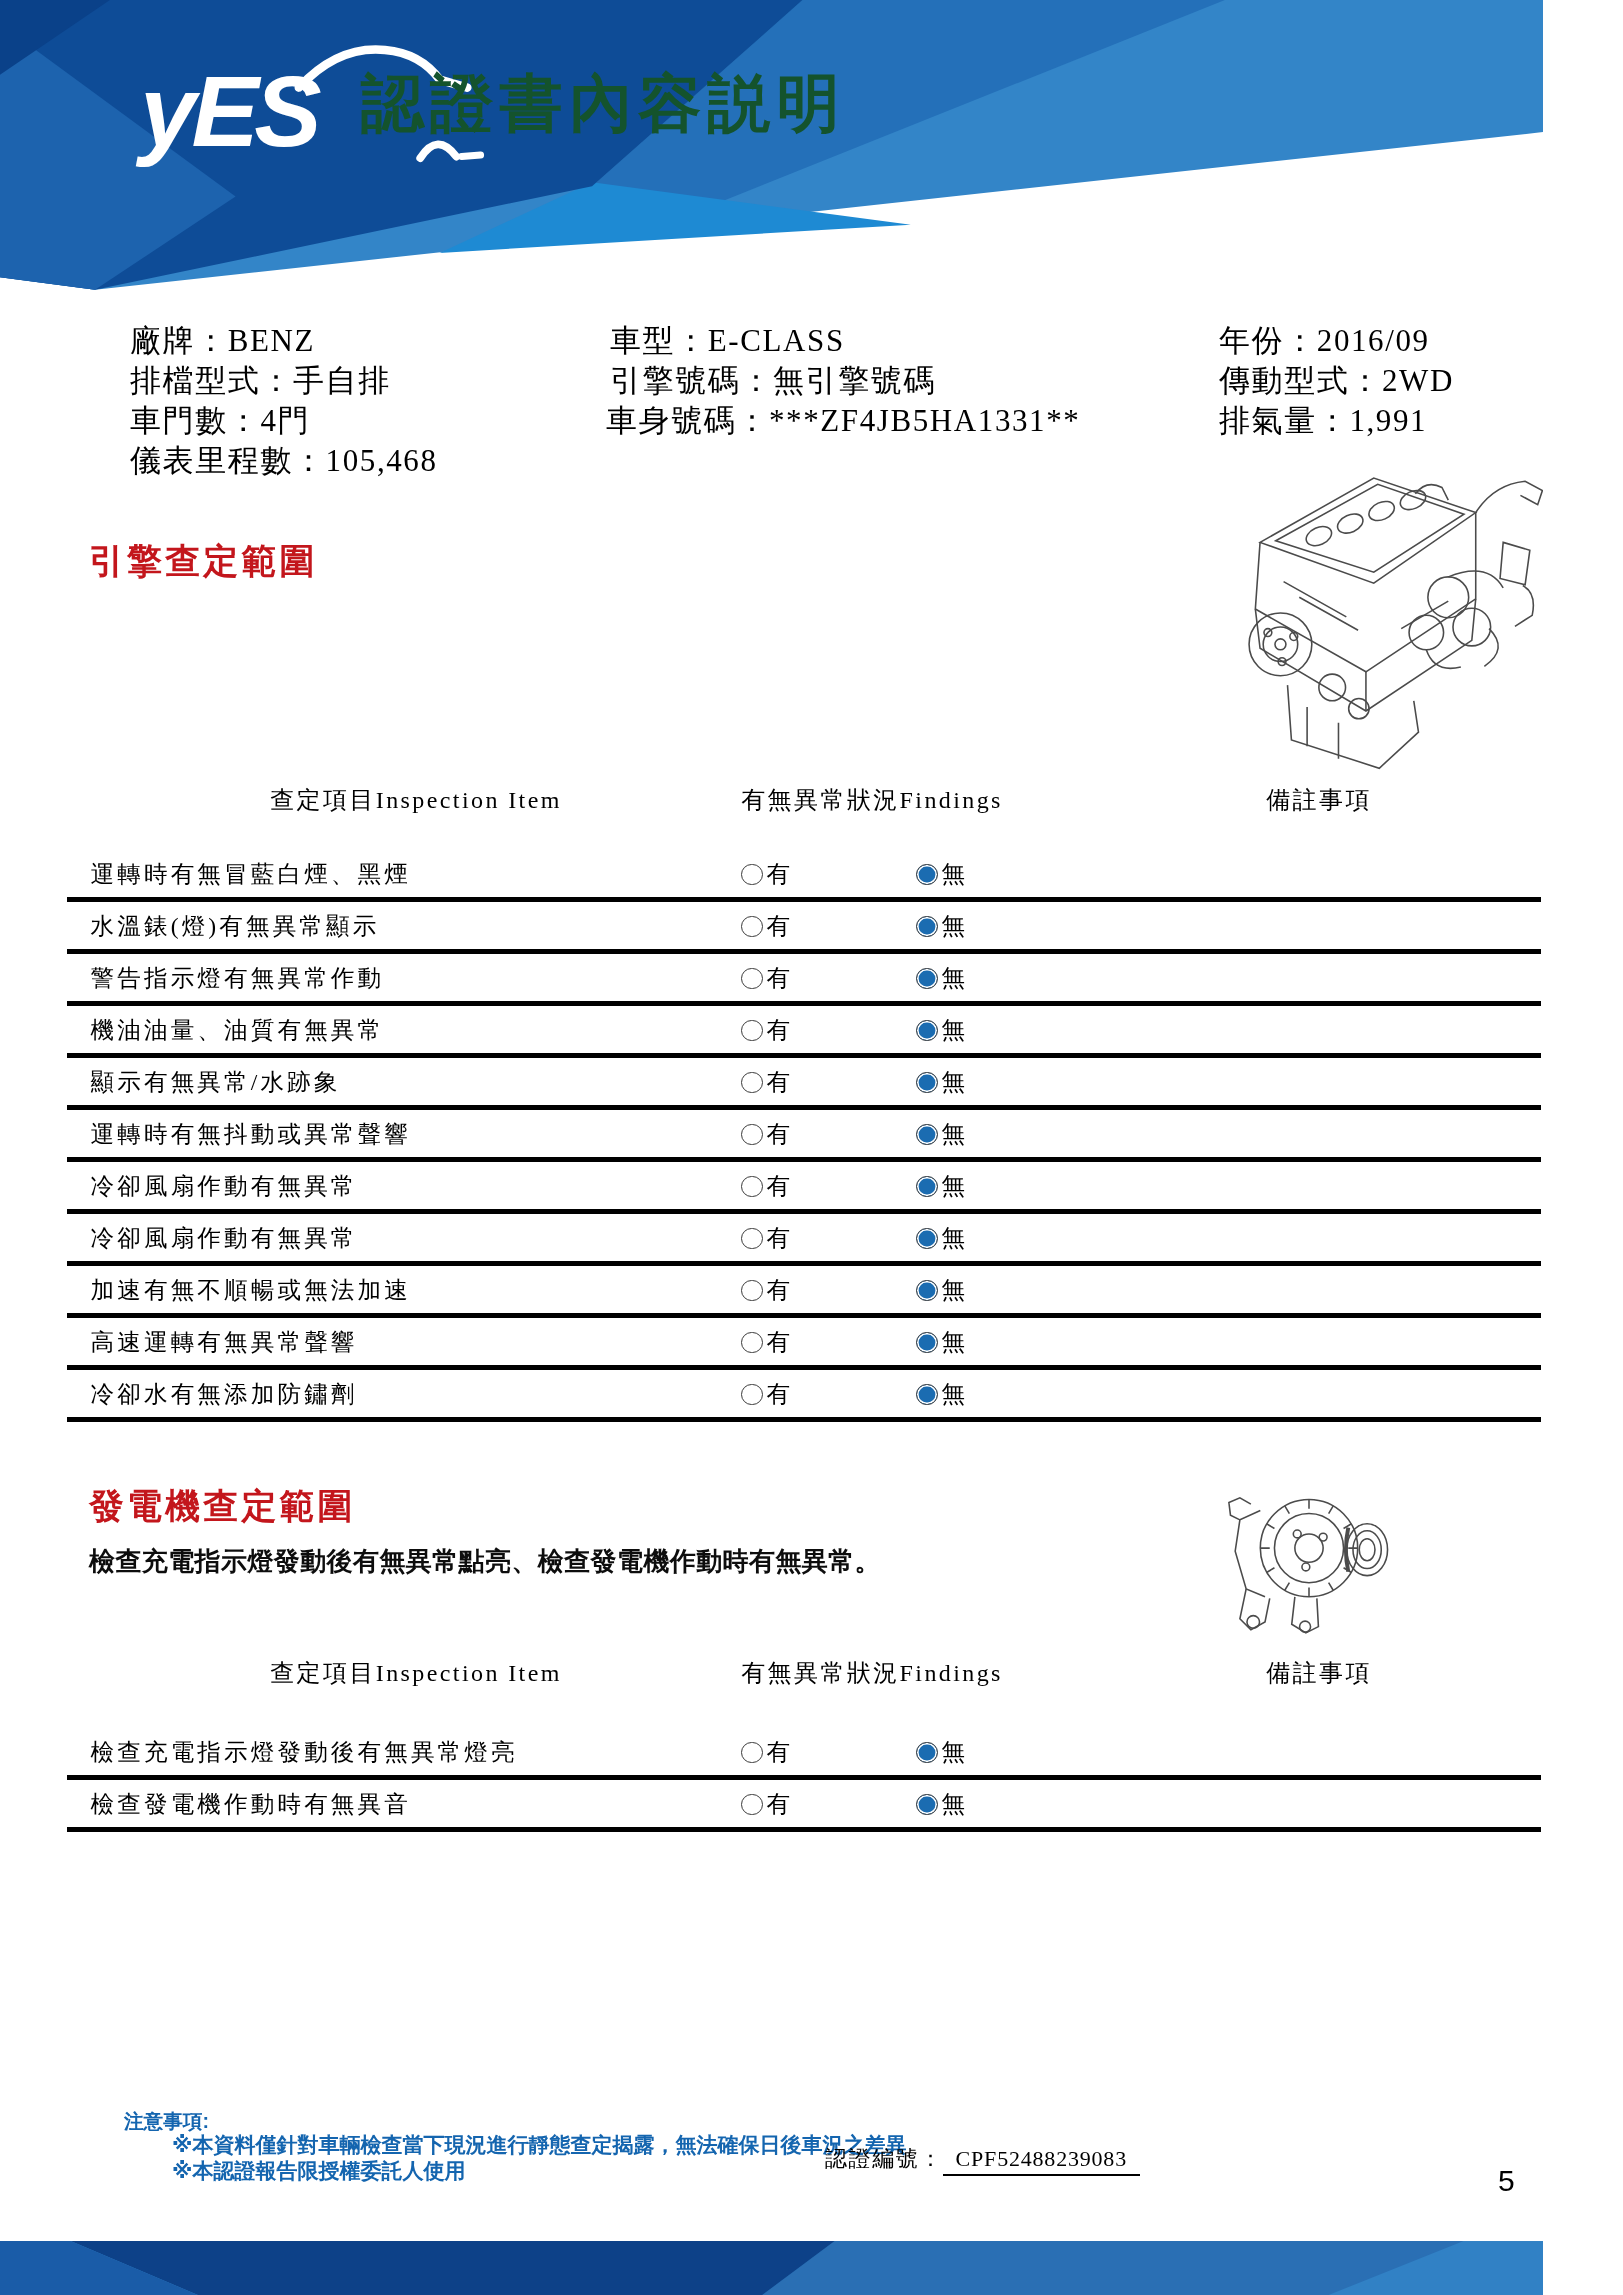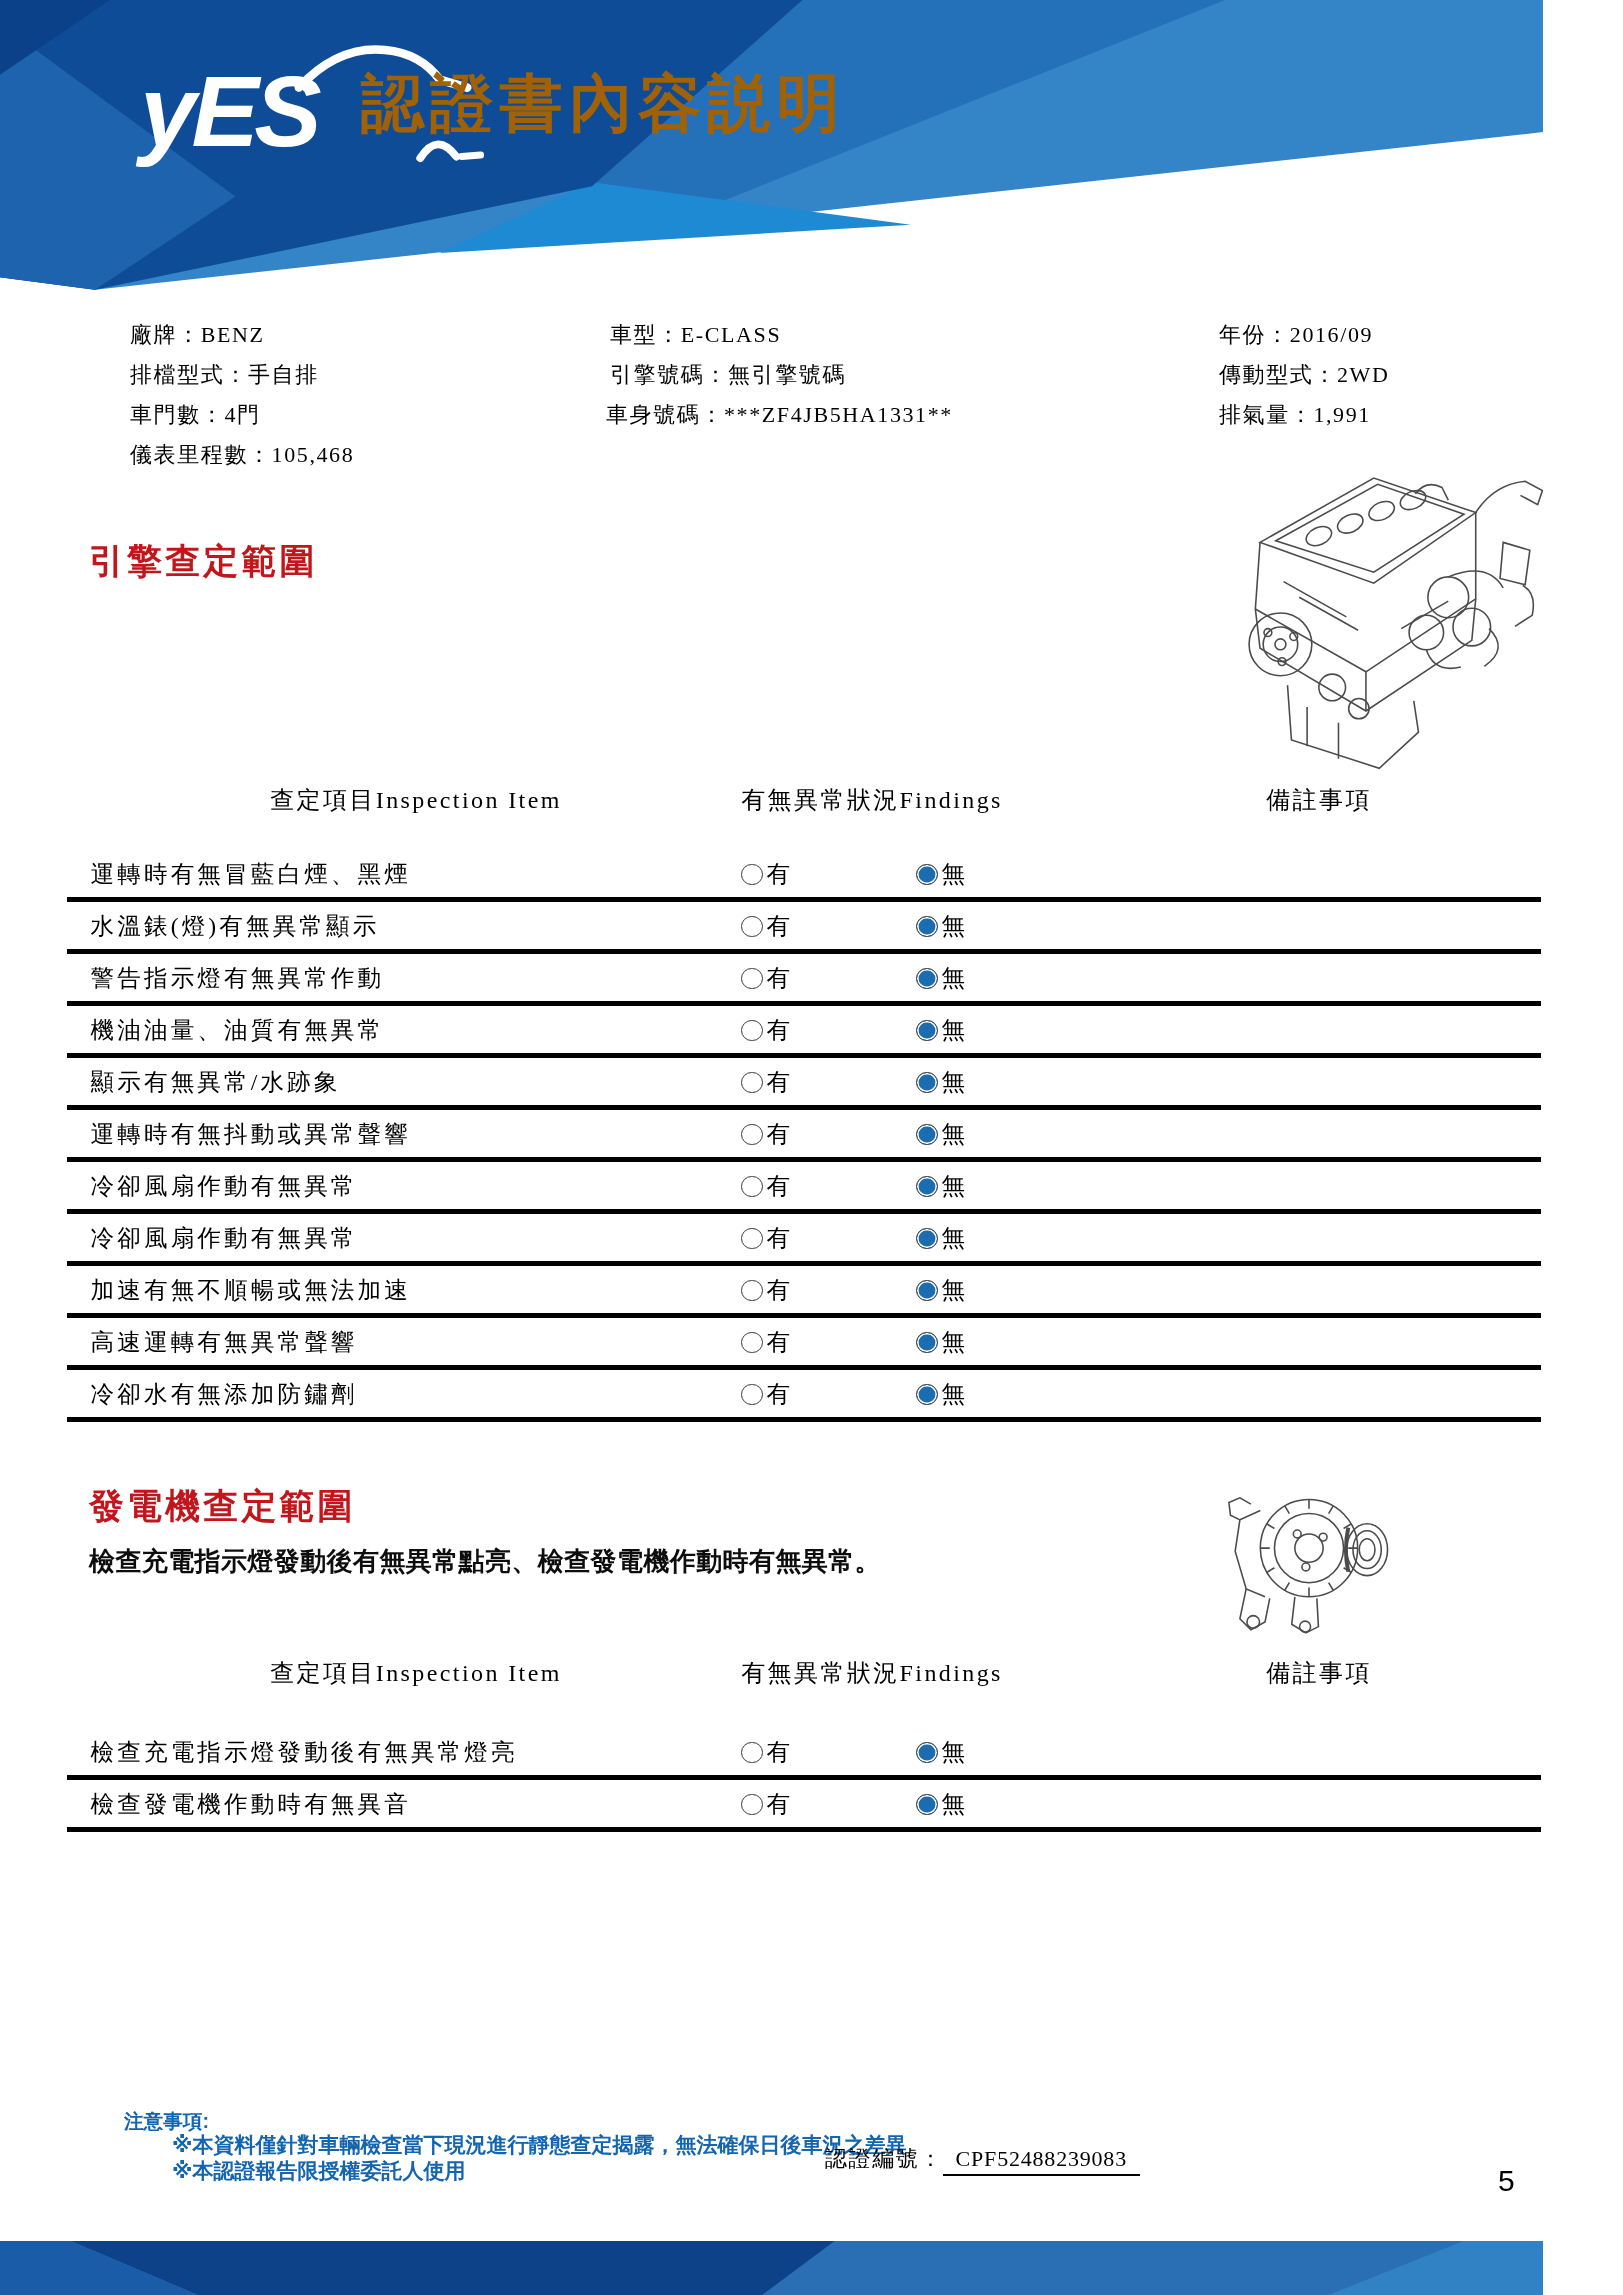--- a/index.html
+++ b/index.html
@@ -4,23 +4,23 @@
 <style>
   html,body{margin:0;padding:0;background:#fff;}
   .page{position:relative;width:1543px;height:2295px;background:#fff;overflow:hidden;
         font-family:"Liberation Serif","DejaVu Serif",serif;color:#000;}
   
   .hdr-svg{position:absolute;left:0;top:0;}
   .logo{position:absolute;left:140px;top:61px;font-family:"Liberation Sans","DejaVu Sans",sans-serif;
         font-size:101px;font-weight:bold;font-style:italic;color:#fff;letter-spacing:-4.7px;line-height:1;}
   .logo-car{position:absolute;left:283px;top:39px;}
   .hdr-title{position:absolute;left:361px;top:72px;font-family:"Liberation Sans","DejaVu Sans",sans-serif;
-        font-size:63px;font-weight:bold;color:#a16207;letter-spacing:6.3px;line-height:1;}
-  
-  .vline{position:absolute;font-size:22px;letter-spacing:1.6px;white-space:nowrap;}
+        font-size:63px;font-weight:bold;color:#14532d;letter-spacing:6.3px;line-height:1;}
+  
+  .vline{position:absolute;font-size:31px;letter-spacing:1.6px;white-space:nowrap;}
   
   .sec-head{position:absolute;left:89px;font-family:"Liberation Sans","DejaVu Sans",sans-serif;
         font-size:35px;font-weight:bold;letter-spacing:3.1px;line-height:1;}
   .sec-desc{position:absolute;left:89px;font-family:"Liberation Sans","DejaVu Sans",sans-serif;
         font-size:26px;font-weight:bold;color:#0d0d0d;line-height:31px;letter-spacing:0.4px;}
   
   .thead{position:absolute;height:35px;width:1623px;left:0;font-size:24px;letter-spacing:2.4px;}
   .thead span{position:absolute;transform:translateX(-50%);white-space:nowrap;}
   .tbl{position:absolute;left:67px;width:1474px;}
   .trow{position:relative;height:47px;border-bottom:5.5px solid #000;}

